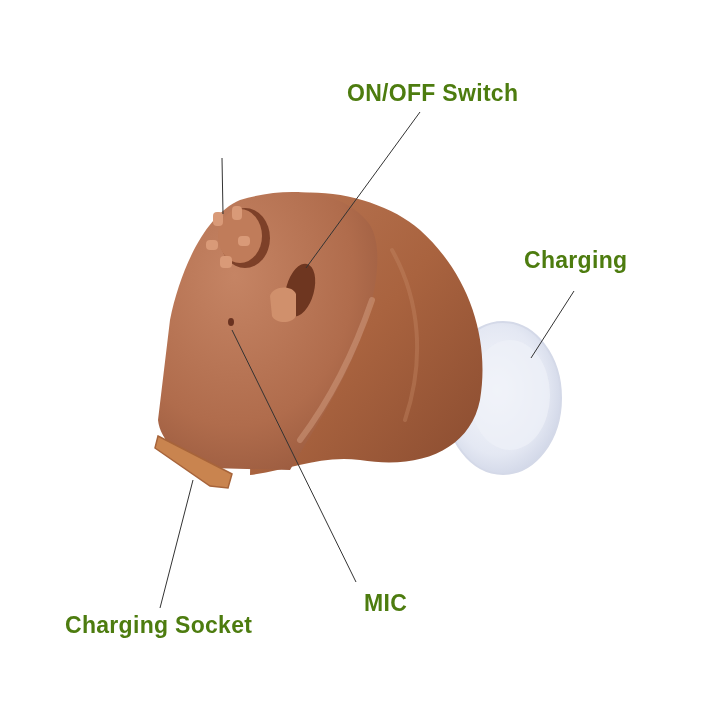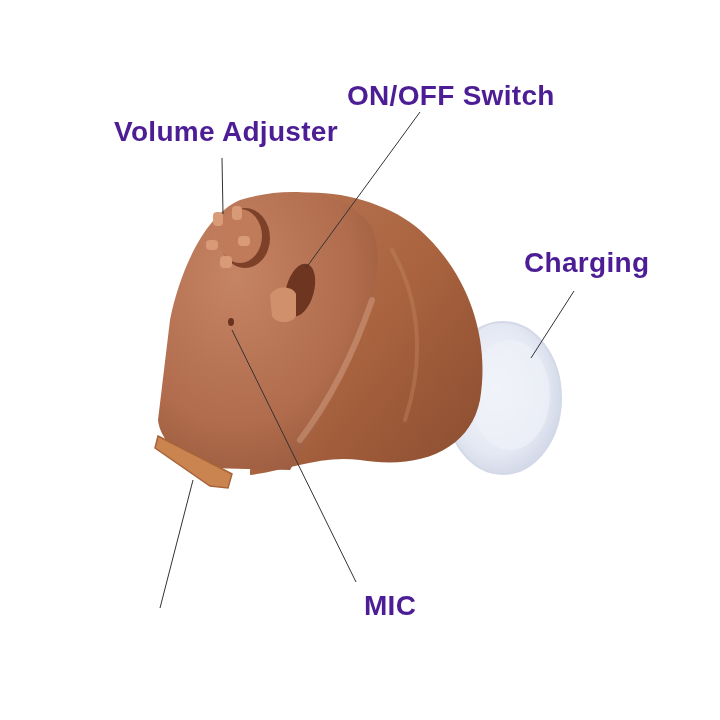--- a/index.html
+++ b/index.html
@@ -1,22 +1,22 @@
 <!DOCTYPE html>
 <html><head>
 <meta charset="utf-8">
 <style>
   html, body { margin:0; padding:0; background:#ffffff; }
   #stage { position:relative; width:720px; height:720px; background:#ffffff; overflow:hidden; }
   .label {
     position:absolute;
     font-family:"Liberation Sans", "DejaVu Sans", sans-serif;
     font-weight:bold;
-    font-size:28px;
-    color:#4c1d95;
+    font-size:23px;
+    color:#4d7c0f;
     white-space:nowrap;
     letter-spacing:0.3px;
   }
   svg#art { position:absolute; left:0; top:0; }
 </style>
 </head>
 <body>
 
 <div id="stage">
 
@@ -86,16 +86,16 @@
     <g stroke="#333333" stroke-width="1" fill="none">
       <line x1="222" y1="158" x2="223" y2="214"></line>
       <line x1="420" y1="112" x2="306" y2="268"></line>
       <line x1="574" y1="291" x2="531" y2="358"></line>
       <line x1="232" y1="330" x2="356" y2="582"></line>
       <line x1="193" y1="480" x2="160" y2="608"></line>
     </g>
   </svg>
 
   <div class="label" style="left:347px; top:80px;">ON/OFF Switch</div>
-  <div class="label" style="left:114px; top:116px;">Volume Adjuster</div>
   <div class="label" style="left:524px; top:247px;">Charging</div>
   <div class="label" style="left:364px; top:590px;">MIC</div>
+  <div class="label" style="left:65px; top:612px;">Charging Socket</div>
 </div>
 
 </body></html>

